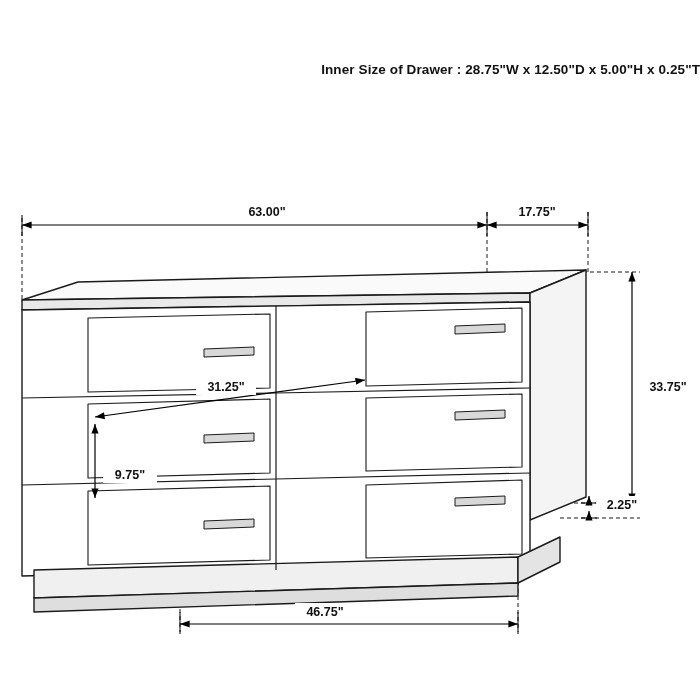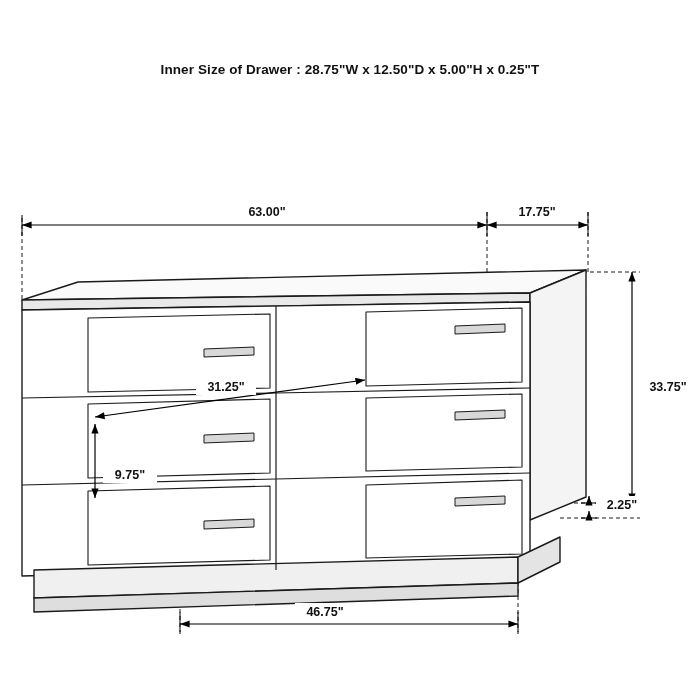--- a/index.html
+++ b/index.html
@@ -18,21 +18,21 @@
   #stage {
     position: relative;
     width: 700px;
     height: 700px;
   }
   #title {
     position: absolute;
     top: 62px;
     left: 0;
     width: 700px;
-    text-align: center;
+    text-align: right;
     font-size: 13.5px;
     font-weight: bold;
     letter-spacing: 0.1px;
     color: #111111;
   }
   svg#drawing {
     position: absolute;
     top: 0;
     left: 0;
     width: 700px;

